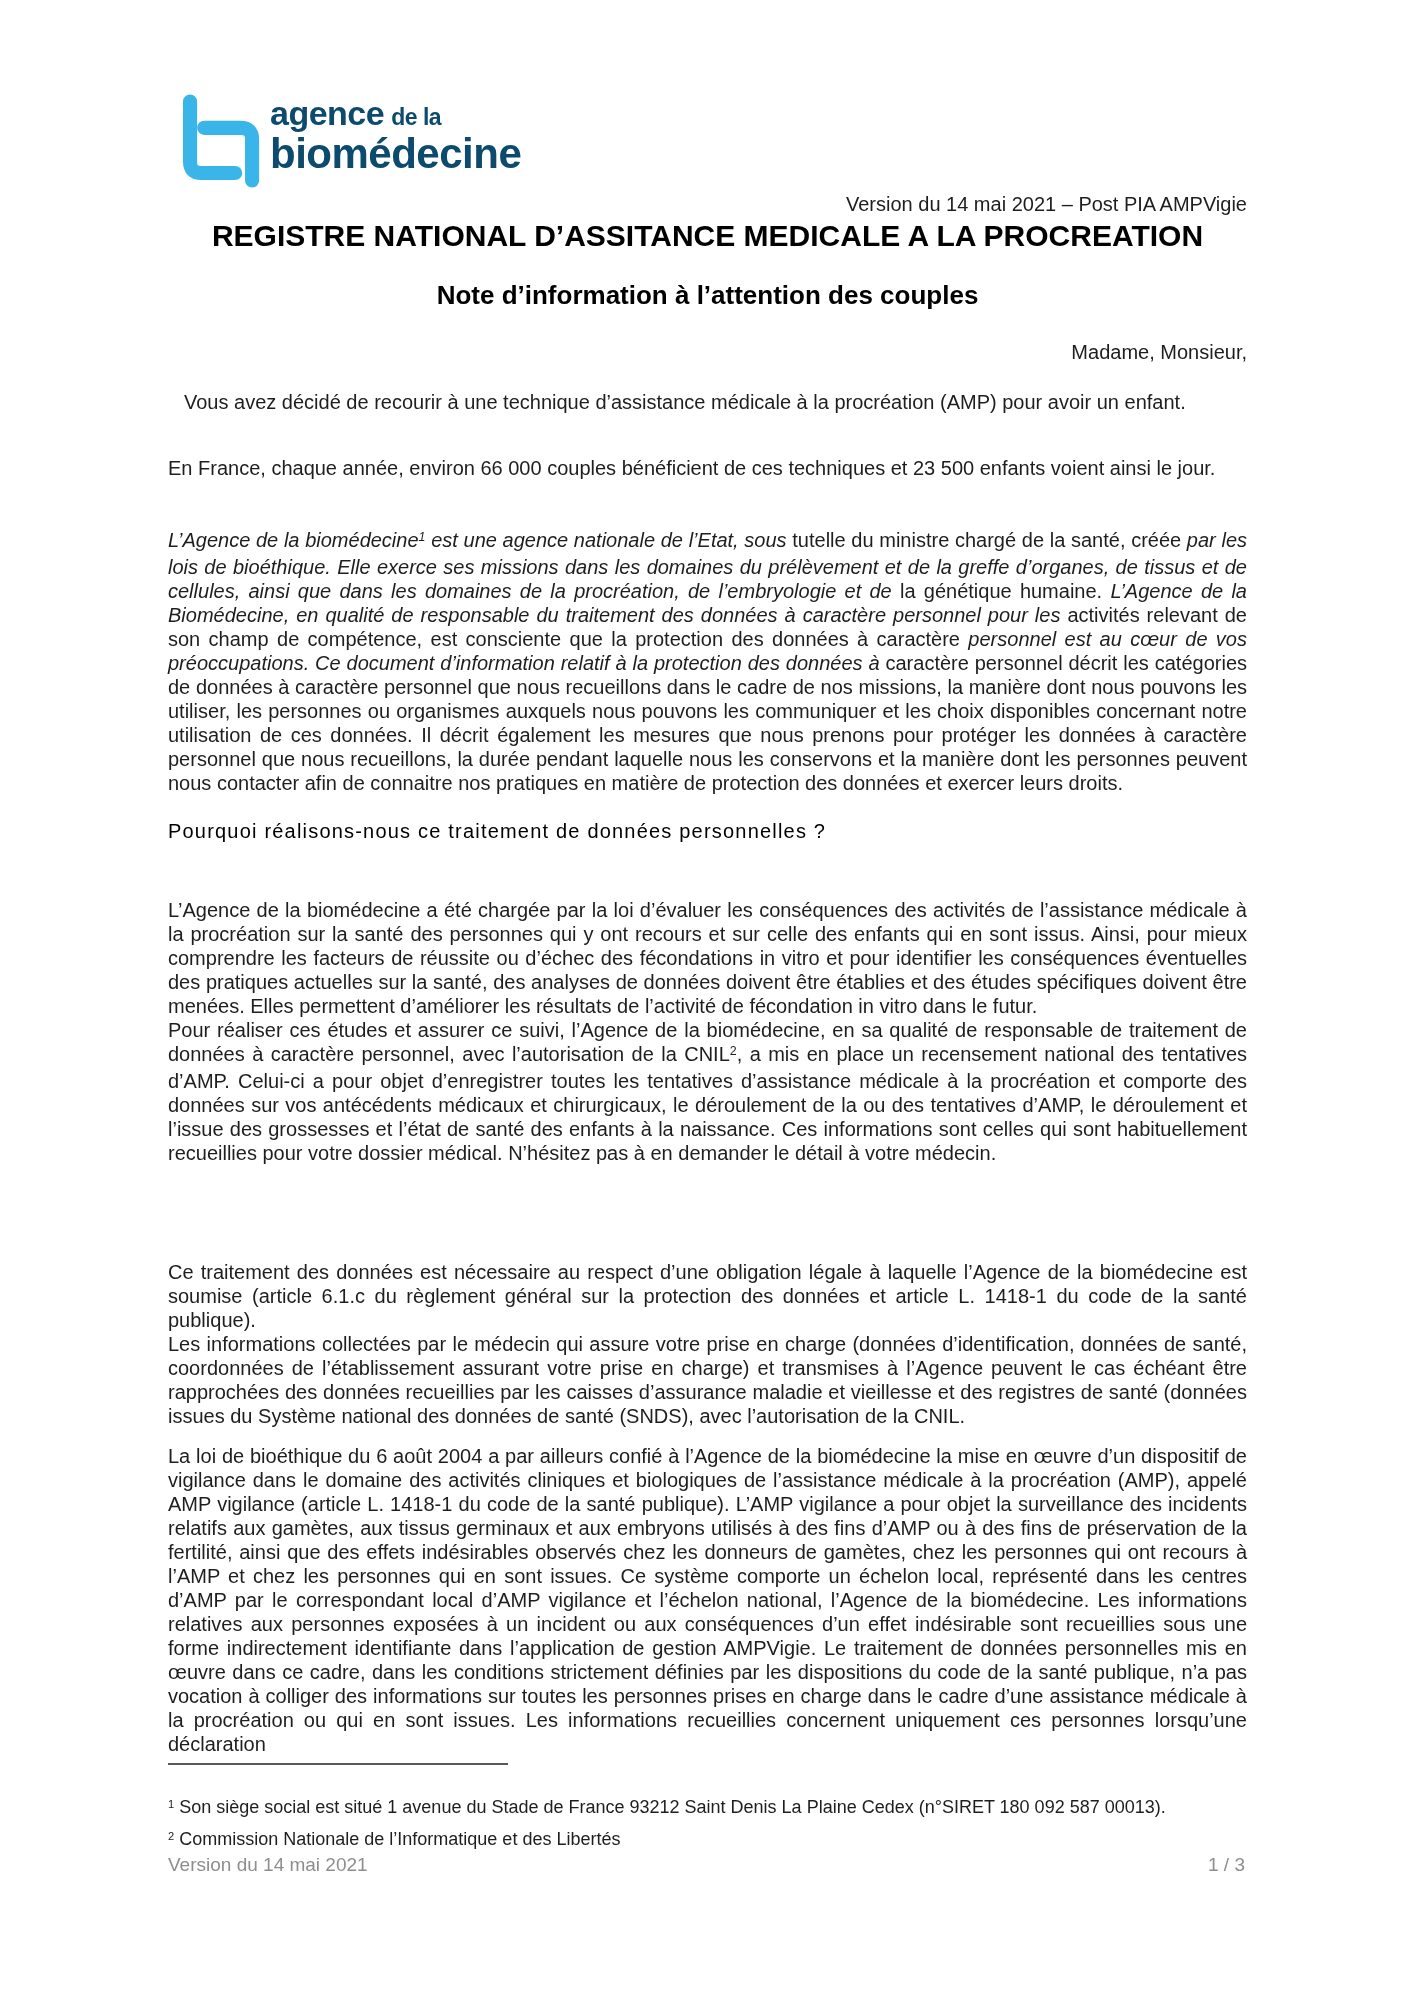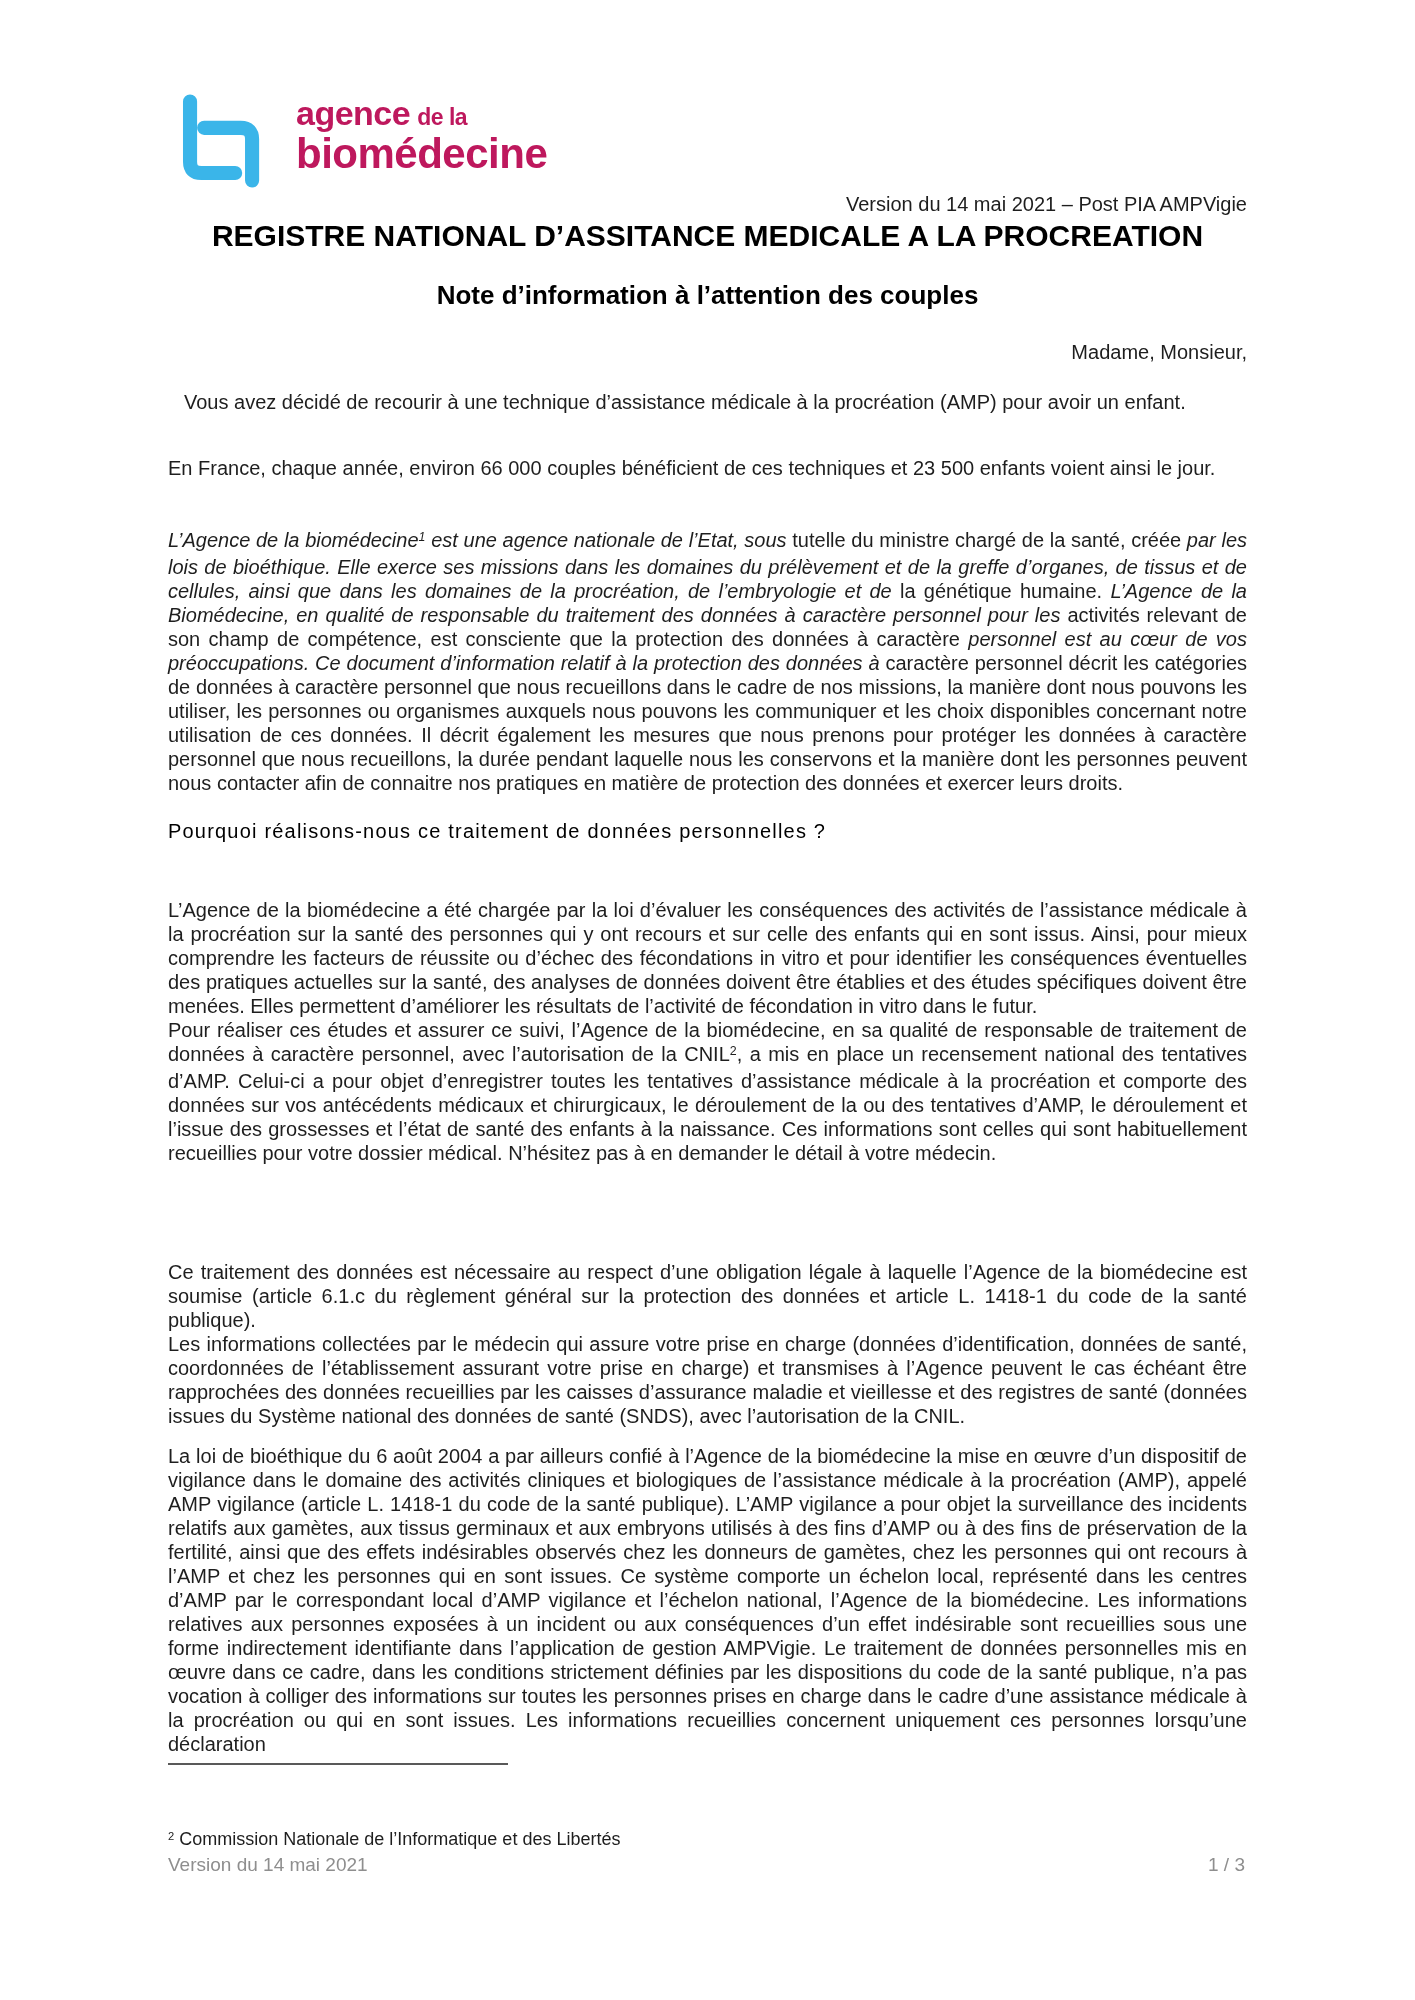--- a/index.html
+++ b/index.html
@@ -8,21 +8,21 @@
     width:1415px; height:2000px;
     background:#ffffff;
     font-family:"Liberation Sans", sans-serif;
     color:#1e1e1e;
     overflow:hidden;
   }
 
   
   .logo { position:absolute; left:180px; top:94px; display:flex; align-items:flex-start; }
   .logo-mark { width:84px; height:94px; }
-  .logo-text { margin-left:32px; margin-top:2px; color:#be185d; line-height:1; }
+  .logo-text { margin-left:6px; margin-top:2px; color:#0c4a6e; line-height:1; }
   .logo-line1 { font-size:34px; font-weight:bold; letter-spacing:-0.5px; }
   .logo-line1 .small { font-size:23px; font-weight:bold; margin-left:7px; }
   .logo-line2 { font-size:42px; font-weight:bold; letter-spacing:-0.5px; margin-top:3px; }
 
   
   .version-line {
     position:absolute; right:168px; top:193px;
     font-size:20px; color:#1e1e1e;
   }
   .doc-title {
@@ -101,18 +101,19 @@
   <p class="body-block" id="p-france"><span>En France, chaque année, environ 66 000 couples bénéficient de ces techniques et 23 500 enfants voient ainsi le jour.</span></p>
   <p class="body-block" id="p-agence"><span class="run-i">L’Agence de la biomédecine</span><span class="run-i run-sup">1</span><span class="run-i"> est une agence nationale de l’Etat, sous </span><span>tutelle du ministre chargé de la santé, créée </span><span class="run-i">par les lois de bioéthique. Elle exerce ses missions dans les domaines du prélèvement et de la greffe d’organes, de tissus et de cellules, ainsi que dans les domaines de la procréation, de l’embryologie et de </span><span>la génétique humaine. </span><span class="run-i">L’Agence de la Biomédecine, en qualité de responsable du traitement des données à caractère personnel pour les </span><span>activités relevant de son champ de compétence, est consciente que la protection des données à caractère </span><span class="run-i">personnel est au cœur de vos préoccupations. Ce document d’information relatif à la protection des données à </span><span>caractère personnel décrit les catégories de données à caractère personnel que nous recueillons dans le cadre de nos missions, la manière dont nous pouvons les utiliser, les personnes ou organismes auxquels nous pouvons les communiquer et les choix disponibles concernant notre utilisation de ces données. Il décrit également les mesures que nous prenons pour protéger les données à caractère personnel que nous recueillons, la durée pendant laquelle nous les conservons et la manière dont les personnes peuvent nous contacter afin de connaitre nos pratiques en matière de protection des données et exercer leurs droits.</span></p>
 
   <div class="section-heading">Pourquoi réalisons-nous ce traitement de données personnelles ?</div>
 
   <p class="body-block" id="p-pourquoi"><span>L’Agence de la biomédecine a été chargée par la loi d’évaluer les conséquences des activités de l’assistance médicale à la procréation sur la santé des personnes qui y ont recours et sur celle des enfants qui en sont issus. Ainsi, pour mieux comprendre les facteurs de réussite ou d’échec des fécondations in vitro et pour identifier les conséquences éventuelles des pratiques actuelles sur la santé, des analyses de données doivent être établies et des études spécifiques doivent être menées. Elles permettent d’améliorer les résultats de l’activité de fécondation in vitro dans le futur.</span><br><span>Pour réaliser ces études et assurer ce suivi, l’Agence de la biomédecine, en sa qualité de responsable de traitement de données à caractère personnel, avec l’autorisation de la CNIL</span><span class="run-sup">2</span><span>, a mis en place un recensement national des tentatives </span><span class="run-b">d’AMP</span><span>. Celui-ci a pour objet d’enregistrer toutes les tentatives d’assistance médicale à la procréation et comporte des données sur vos antécédents médicaux et chirurgicaux, le déroulement de la ou des tentatives d’AMP, le déroulement et l’issue des grossesses et l’état de santé des enfants à la naissance. Ces informations sont celles qui sont habituellement recueillies pour votre dossier médical. </span><span class="run-b">N’hésitez pas à en demander le détail</span><span> à votre médecin.</span></p>
   <p class="body-block" id="p-traitement"><span>Ce traitement des données est nécessaire au respect d’une obligation légale à laquelle l’Agence de la biomédecine est soumise (article 6.1.c du règlement général sur la protection des données et article L. 1418-1 du code de la santé publique).</span><br><span>Les informations collectées par le médecin qui assure votre prise en charge (données d’identification, données de santé, coordonnées de l’établissement assurant votre prise en charge) et transmises à l’Agence peuvent le cas échéant être rapprochées des données recueillies par les caisses d’assurance maladie et vieillesse et des registres de santé (données issues du Système national des données de santé (SNDS), avec l’autorisation de la CNIL.</span></p>
   <p class="body-block" id="p-loi"><span>La loi de bioéthique du 6 août 2004 a par ailleurs confié à l’Agence de la biomédecine la mise en œuvre d’un dispositif de vigilance dans le domaine des activités cliniques et biologiques de l’assistance médicale à la procréation (AMP), appelé AMP vigilance (article L. 1418-1 du code de la santé publique). L’AMP vigilance a pour objet la surveillance des incidents relatifs aux gamètes, aux tissus germinaux et aux embryons utilisés à des fins d’AMP ou à des fins de préservation de la fertilité, ainsi que des effets indésirables observés chez les donneurs de gamètes, chez les personnes qui ont recours à l’AMP et chez les personnes qui en sont issues. Ce système comporte un échelon local, représenté dans les centres d’AMP par le correspondant local d’AMP vigilance et l’échelon national, l’Agence de la biomédecine. Les informations relatives aux personnes exposées à un incident ou aux conséquences d’un effet indésirable sont recueillies sous une forme indirectement identifiante dans l’application de gestion AMPVigie. Le traitement de données personnelles mis en œuvre dans ce cadre, dans les conditions strictement définies par les dispositions du code de la santé publique, n’a pas vocation à colliger des informations sur toutes les personnes prises en charge dans le cadre d’une assistance médicale à la procréation ou qui en sont issues. Les informations recueillies concernent uniquement ces personnes lorsqu’une déclaration</span></p>
 
   <div class="footnote-rule"></div>
+  <p class="footnote" id="fn1"><span class="run-sup">1</span><span> Son siège social est situé 1 avenue du Stade de France 93212 Saint Denis La Plaine Cedex (n°SIRET 180 092 587 00013).</span></p>
   <p class="footnote" id="fn2"><span class="run-sup">2</span><span> Commission Nationale de l’Informatique et des Libertés</span></p>
 
   <div class="footer-left">Version du 14 mai 2021</div>
   <div class="footer-right">1 / 3</div>
 
 </div>
 
 </body></html>

